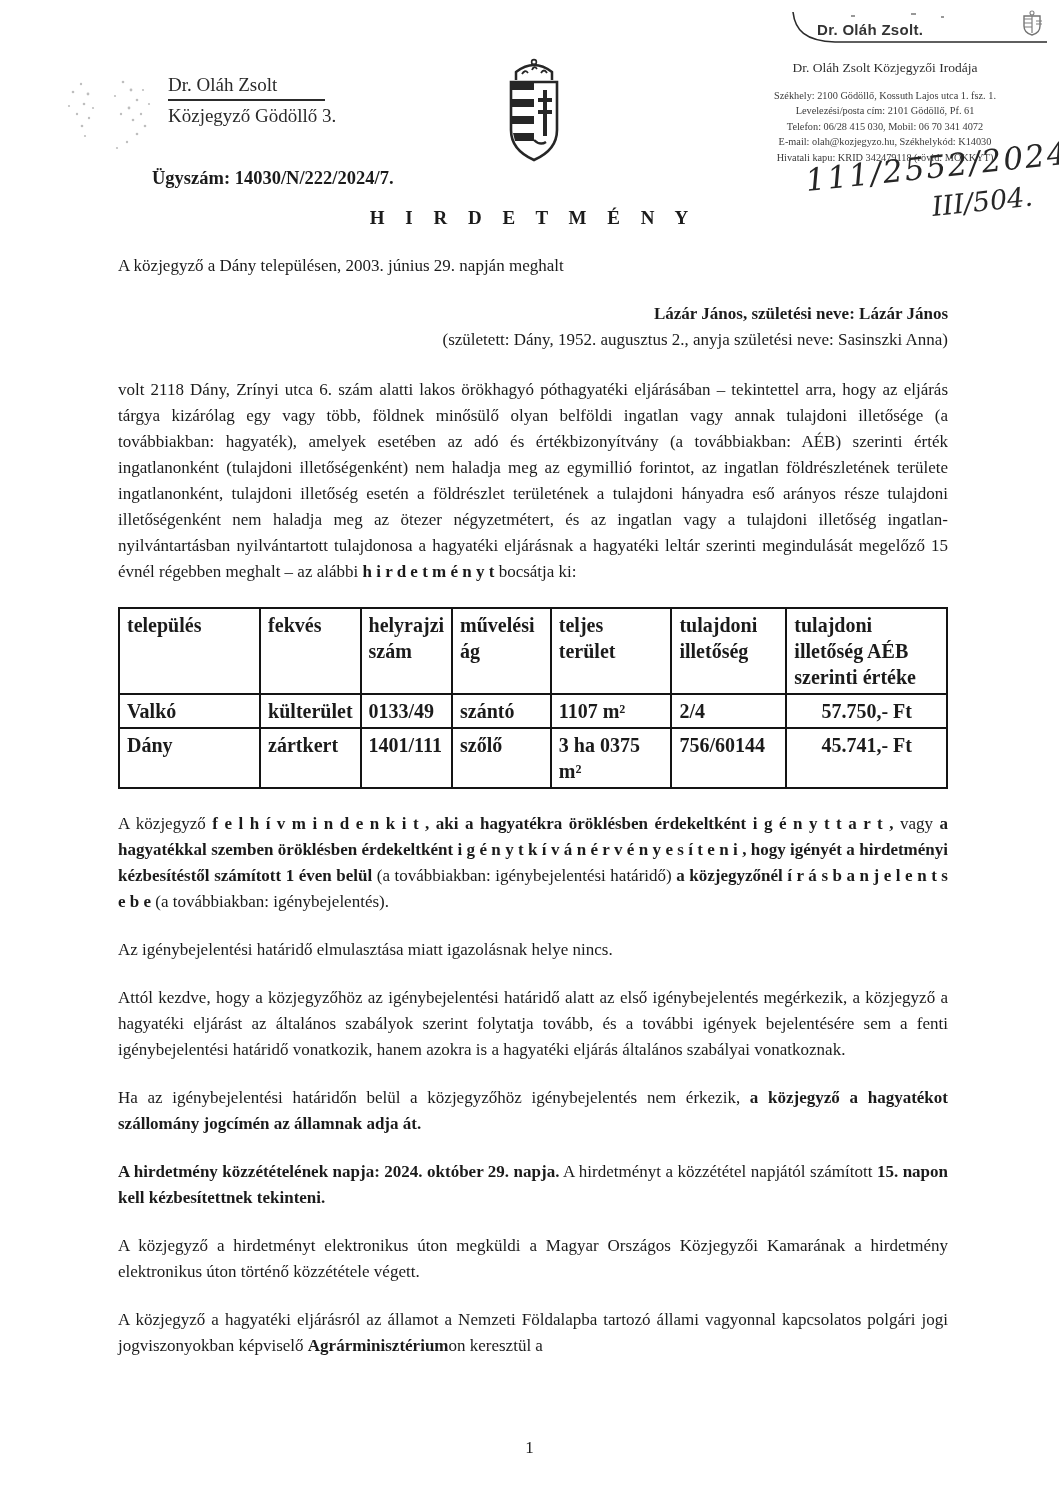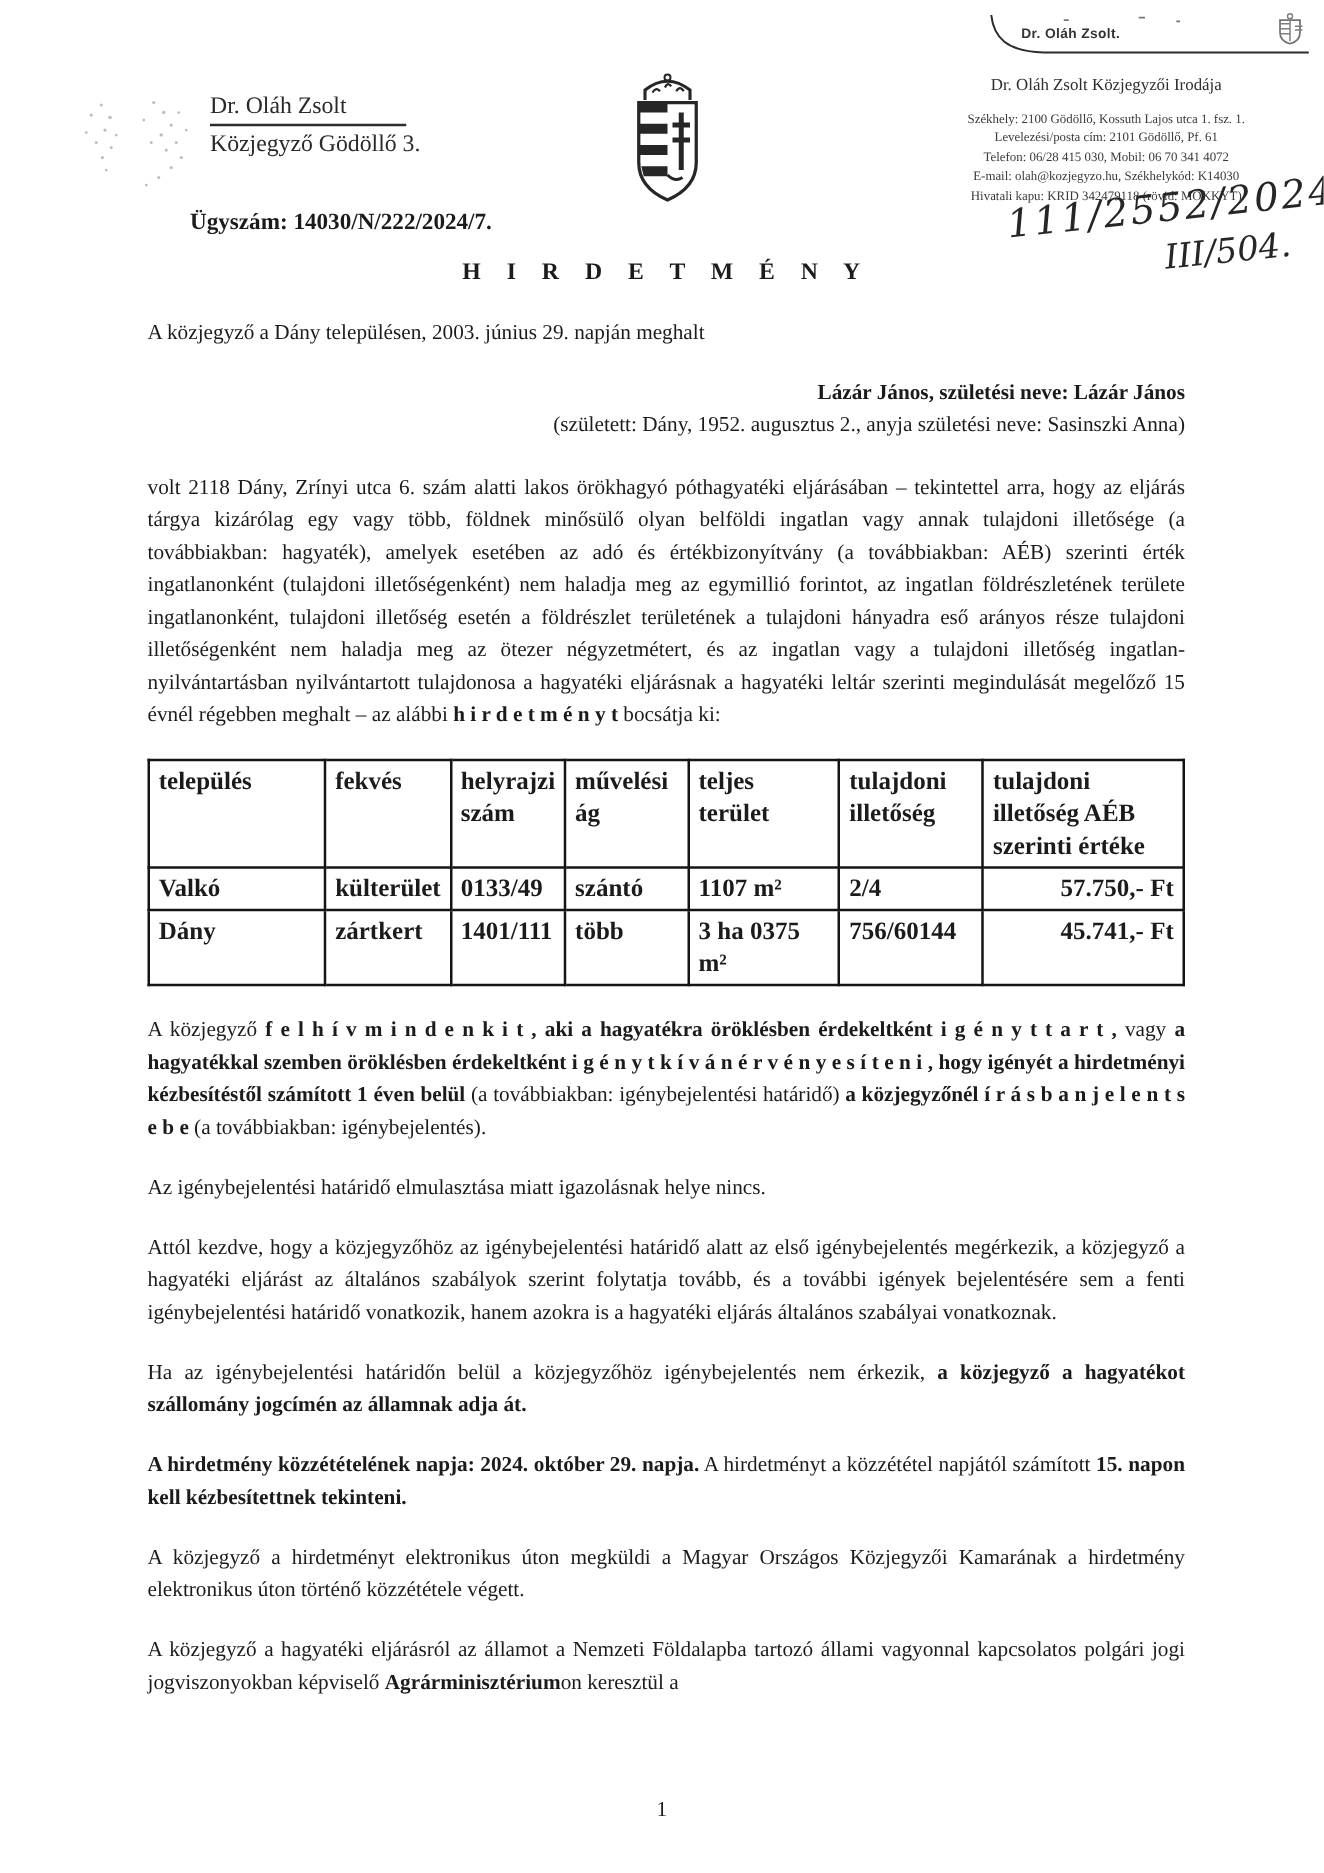--- a/index.html
+++ b/index.html
@@ -10,21 +10,21 @@
     font-family:"Liberation Serif", serif;
     color:#1b1b1b;
     overflow:hidden;
   }
   
   .corner-banner{position:absolute;top:8px;right:10px;width:258px;height:40px;}
   .corner-banner .curve{position:absolute;left:0;top:2px;width:100%;height:36px;}
   .corner-banner .label{
     position:absolute;left:26px;top:13px;
     font-family:"Liberation Sans", sans-serif;
-    font-size:11px;font-weight:bold;color:#333;letter-spacing:.3px;
+    font-size:15px;font-weight:bold;color:#333;letter-spacing:.3px;
   }
   .corner-emblem{position:absolute;right:2px;top:0px;opacity:.75;}
   
   .stamp-faded{position:absolute;left:55px;top:70px;opacity:.55;}
   .lh-left{position:absolute;left:168px;top:74px;font-size:19px;color:#2a2a2a;}
   .lh-left .nm{display:inline-block;border-bottom:2px solid #2c2c2c;padding:0 48px 3px 0;}
   .lh-left .tt{margin-top:4px;}
   .coa{position:absolute;left:502px;top:56px;}
   .lh-right{
     position:absolute;right:16px;top:60px;width:316px;
@@ -52,21 +52,21 @@
   .b{font-weight:bold;}
   
   table.assets{
     width:100%;border-collapse:collapse;margin:0 0 22px 0;
     font-size:20px;line-height:1.3;font-weight:bold;
   }
   table.assets th, table.assets td{
     border:2px solid #141414;padding:3px 7px;vertical-align:top;text-align:left;
   }
   table.assets th{font-weight:bold;}
-  table.assets td.num{text-align:right;border-radius:11px;}
+  table.assets td.num{text-align:center;border-radius:11px;}
   
   .page-number{position:absolute;left:0;right:0;bottom:40px;text-align:center;font-size:17px;}
 </style>
 </head>
 <body>
 
 <div class="page">
 
   <div class="corner-banner">
     <svg class="curve" viewBox="0 0 258 36">
@@ -186,21 +186,21 @@
           <td>0133/49</td>
           <td>szántó</td>
           <td>1107 m²</td>
           <td>2/4</td>
           <td class="num">57.750,- Ft</td>
         </tr>
         <tr>
           <td>Dány</td>
           <td>zártkert</td>
           <td>1401/111</td>
-          <td>több</td>
+          <td>szőlő</td>
           <td>3 ha 0375 m²</td>
           <td>756/60144</td>
           <td class="num">45.741,- Ft</td>
         </tr>
       </tbody>
     </table>
 
     <p><span>A közjegyző </span><span class="b">f e l h í v   m i n d e n k i t ,</span><span class="b"> aki a hagyatékra öröklésben érdekeltként </span><span class="b">i g é n y t   t a r t ,</span><span> vagy </span><span class="b">a hagyatékkal szemben öröklésben érdekeltként </span><span class="b">i g é n y t   k í v á n   é r v é n y e s í t e n i ,</span><span class="b"> hogy igényét a hirdetményi kézbesítéstől számított 1 éven belül </span><span>(a továbbiakban: igénybejelentési határidő) </span><span class="b">a közjegyzőnél </span><span class="b">í r á s b a n   j e l e n t s e   b e</span><span> (a továbbiakban: igénybejelentés).</span></p>
 
     <p>Az igénybejelentési határidő elmulasztása miatt igazolásnak helye nincs.</p>

